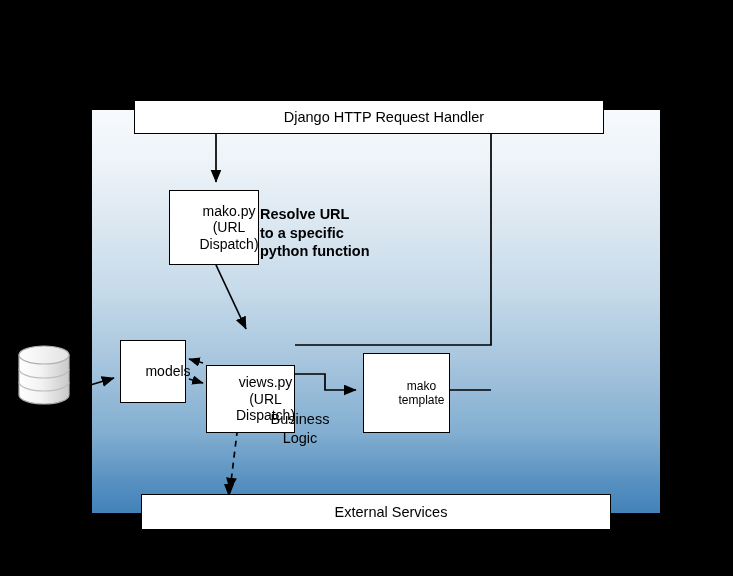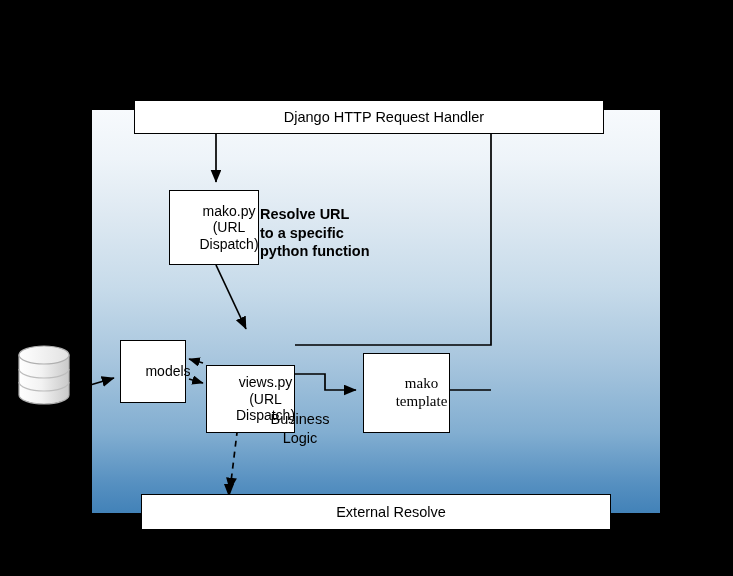--- a/index.html
+++ b/index.html
@@ -75,22 +75,21 @@
   }
   #box-views {
     left: 206px; top: 337px;
     width: 89px; height: 68px;
     font-size: 14px;
     margin-top: 28px;
   }
   #box-mako {
     left: 363px; top: 353px;
     width: 87px; height: 80px;
-    font-size: 15px;
-    font-family: Liberation Serif, serif;
+    font-size: 12px;
   }
   #box-external {
     left: 141px; top: 494px;
     width: 470px; height: 36px;
     font-size: 14.5px;
   }
 
   
   .annot {
     position: absolute;
@@ -215,21 +214,21 @@
 (URL
 Dispatch)</span>
   </div>
 
   <div class="node" id="box-mako">
     <span class="label">mako
 template</span>
   </div>
 
   <div class="node" id="box-external">
-    <span class="label">External Resolve</span>
+    <span class="label">External Services</span>
   </div>
 
   <div class="annot" id="annot-resolve">Resolve URL
 to a specific
 python function</div>
   <div class="annot" id="annot-business">Business
 Logic</div>
 
 </div>
 

